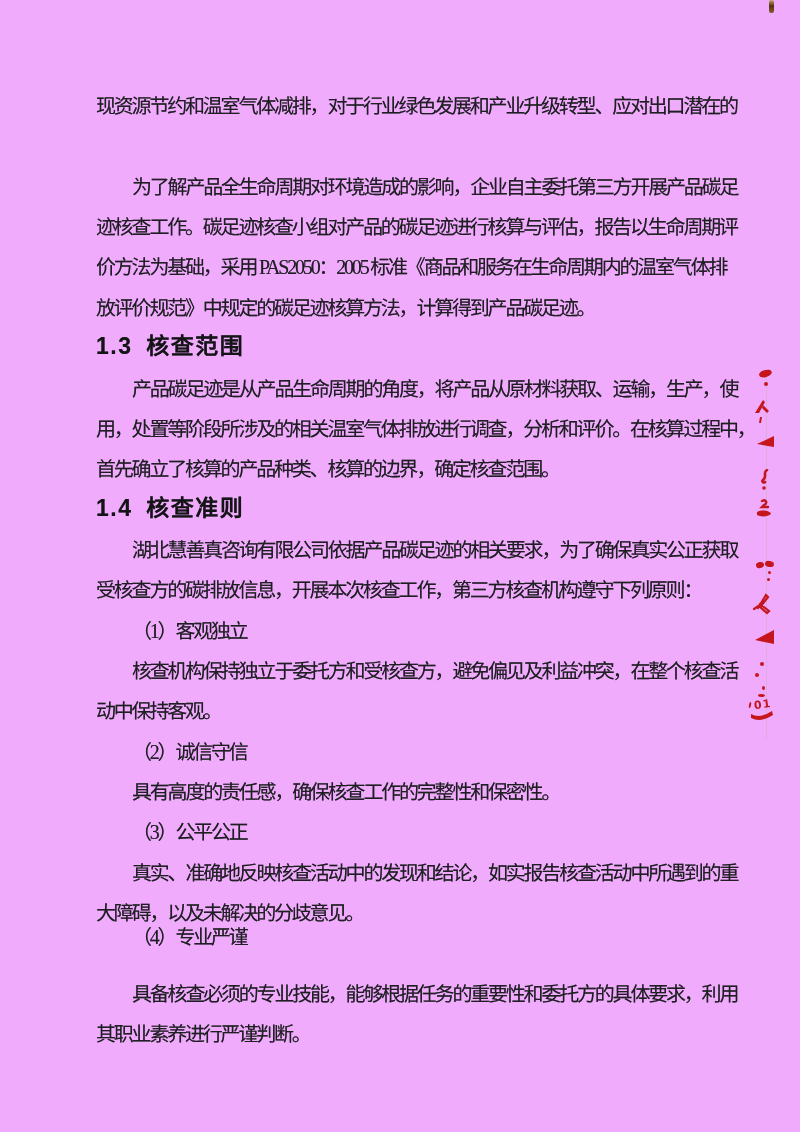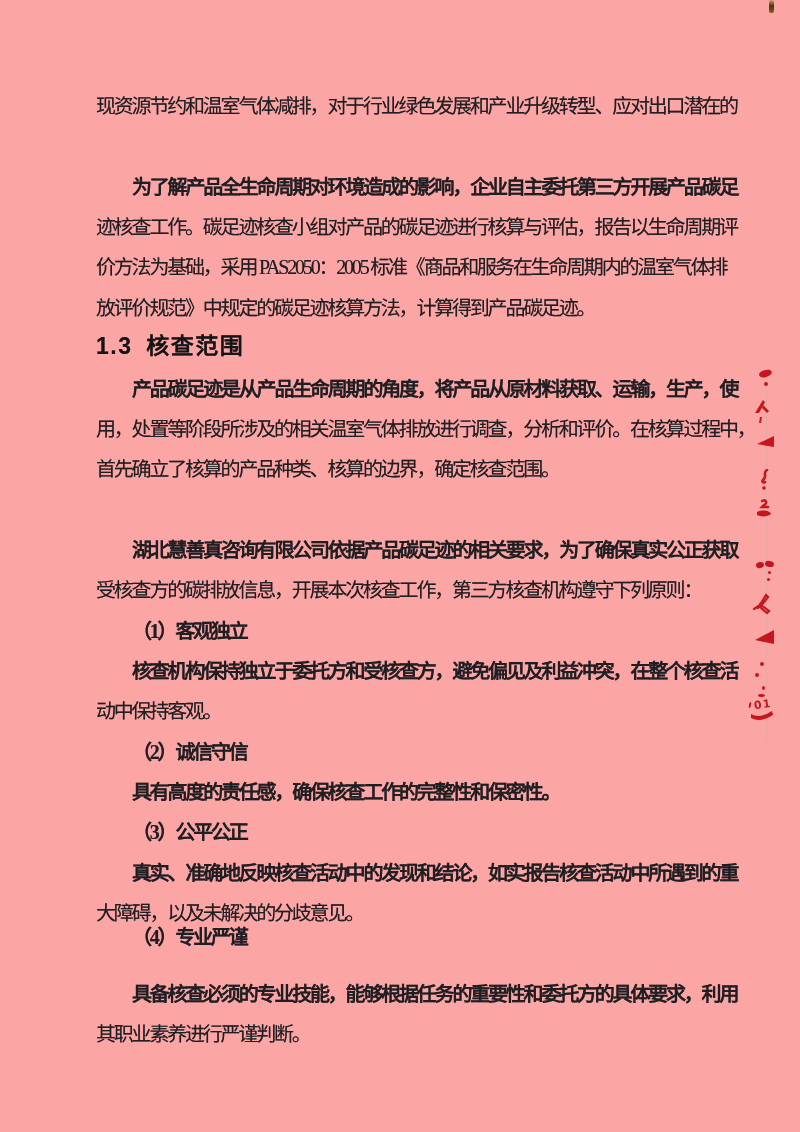--- a/index.html
+++ b/index.html
@@ -1,34 +1,34 @@
 <!DOCTYPE html>
 <html lang="zh-CN" style="--red: #c4161c;"><head>
 <meta charset="utf-8">
 <style>
   html,body{margin:0;padding:0;background:#ffffff;}
   .page{
     position:relative;
     width:800px;height:1132px;
-    background:#fca5a5;
+    background:#f0abfc;
     overflow:hidden;
     font-family:"Liberation Serif","DejaVu Serif",serif;
   }
   .text-block{position:absolute;left:0;top:0;width:800px;height:1132px;}
   .line{
     position:absolute;
     left:96px;
     white-space:nowrap;
     font-size:20px;
     letter-spacing:-2.2px;
     color:#1f1f23;
     line-height:26px;
     text-shadow:0 0 .5px rgba(30,30,35,.55);
   }
-  .line.indent{left:132px;font-weight:bold;}
+  .line.indent{left:132px;}
   .line.heading{
     font-family:"Liberation Sans","DejaVu Sans",sans-serif;
     font-weight:700;
     font-size:23px;
     letter-spacing:1.5px;
     word-spacing:6px;
     color:#141416;
   }
   
   .mark{position:absolute;color:var(--red,#c4161c);}
@@ -58,20 +58,21 @@
   <div class="text-block">
     <div class="line" style="top:93px">现资源节约和温室气体减排，对于行业绿色发展和产业升级转型、应对出口潜在的</div>
     <div class="line indent" style="top:174px">为了解产品全生命周期对环境造成的影响，企业自主委托第三方开展产品碳足</div>
     <div class="line" style="top:214px">迹核查工作。碳足迹核查小组对产品的碳足迹进行核算与评估，报告以生命周期评</div>
     <div class="line" style="top:254px">价方法为基础，采用 PAS2050：2005 标准《商品和服务在生命周期内的温室气体排</div>
     <div class="line" style="top:295px">放评价规范》中规定的碳足迹核算方法，计算得到产品碳足迹。</div>
     <div class="line heading" style="top:333px">1.3 核查范围</div>
     <div class="line indent" style="top:376px">产品碳足迹是从产品生命周期的角度，将产品从原材料获取、运输，生产，使</div>
     <div class="line" style="top:416px">用，处置等阶段所涉及的相关温室气体排放进行调查，分析和评价。在核算过程中，</div>
     <div class="line" style="top:456px">首先确立了核算的产品种类、核算的边界，确定核查范围。</div>
+    <div class="line heading" style="top:495px">1.4 核查准则</div>
     <div class="line indent" style="top:537px">湖北慧善真咨询有限公司依据产品碳足迹的相关要求，为了确保真实公正获取</div>
     <div class="line" style="top:577px">受核查方的碳排放信息，开展本次核查工作，第三方核查机构遵守下列原则：</div>
     <div class="line indent" style="top:618px">（1）客观独立</div>
     <div class="line indent" style="top:658px">核查机构保持独立于委托方和受核查方，避免偏见及利益冲突，在整个核查活</div>
     <div class="line" style="top:698px">动中保持客观。</div>
     <div class="line indent" style="top:739px">（2）诚信守信</div>
     <div class="line indent" style="top:779px">具有高度的责任感，确保核查工作的完整性和保密性。</div>
     <div class="line indent" style="top:819px">（3）公平公正</div>
     <div class="line indent" style="top:860px">真实、准确地反映核查活动中的发现和结论，如实报告核查活动中所遇到的重</div>
     <div class="line" style="top:900px">大障碍，以及未解决的分歧意见。</div>

